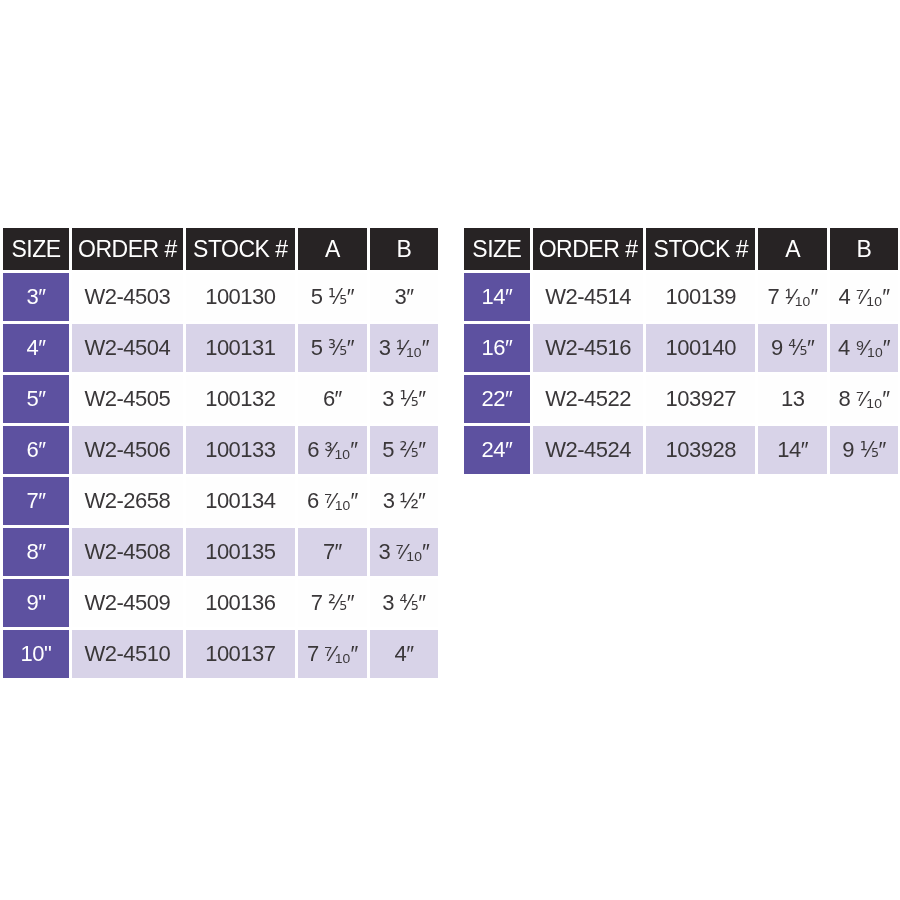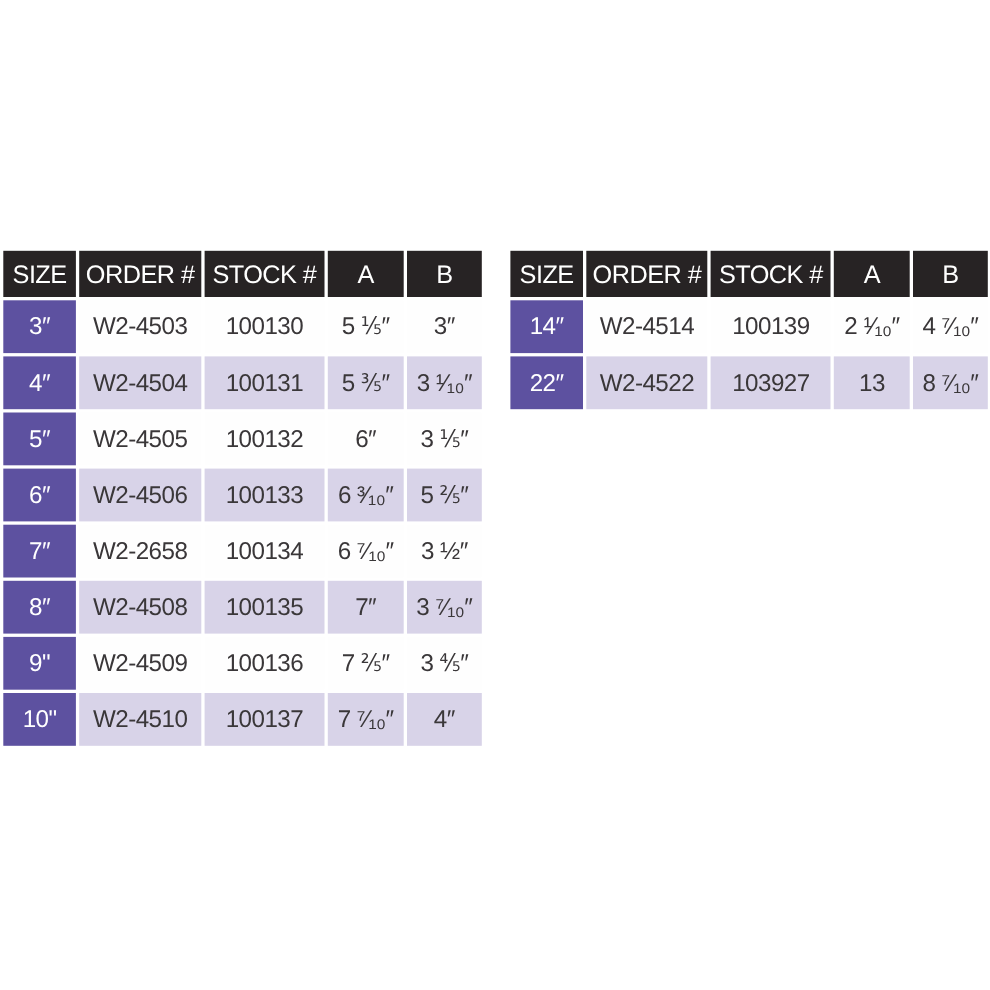--- a/index.html
+++ b/index.html
@@ -164,26 +164,40 @@
         <th>STOCK #</th>
         <th>A</th>
         <th>B</th>
       </tr>
     </thead>
     <tbody>
         <tr>
           <td>14″</td>
           <td>W2-4514</td>
           <td>100139</td>
-          <td>2 ¹⁄₁₀″</td>
+          <td>7 ¹⁄₁₀″</td>
           <td>4 ⁷⁄₁₀″</td>
+        </tr>
+        <tr>
+          <td>16″</td>
+          <td>W2-4516</td>
+          <td>100140</td>
+          <td>9 ⅘″</td>
+          <td>4 ⁹⁄₁₀″</td>
         </tr>
         <tr>
           <td>22″</td>
           <td>W2-4522</td>
           <td>103927</td>
           <td>13</td>
           <td>8 ⁷⁄₁₀″</td>
         </tr>
+        <tr>
+          <td>24″</td>
+          <td>W2-4524</td>
+          <td>103928</td>
+          <td>14″</td>
+          <td>9 ⅕″</td>
+        </tr>
       </tbody>
   </table>
 
 </div>
 
 </body></html>

